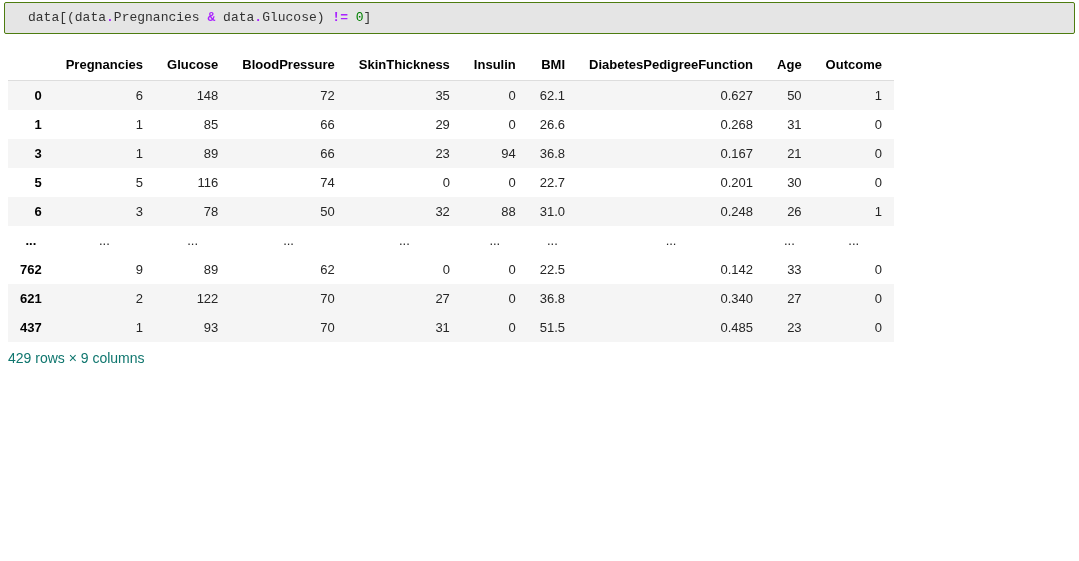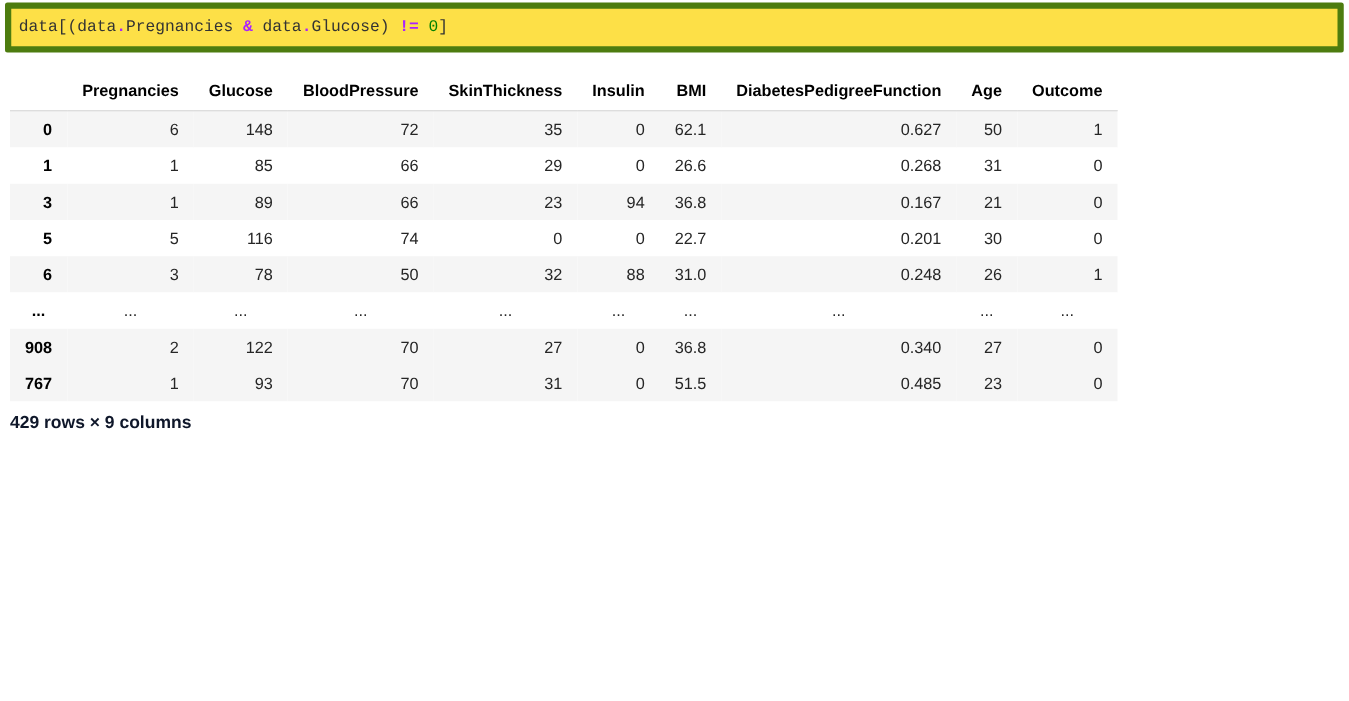--- a/index.html
+++ b/index.html
@@ -9,24 +9,24 @@
     font-family: -apple-system, BlinkMacSystemFont, "Segoe UI", Helvetica, Arial, sans-serif;
     font-size: 13px;
     background: #fff;
     color: #000;
   }
   .notebook {
     padding: 2px 4px;
     width: 1079px;
   }
   .code-cell {
-    background: #fde047;
-    border: 5px solid #4d7c0f;
+    background: #e5e5e5;
+    border: 1px solid #4d7c0f;
     border-radius: 2px;
-    padding: 6px 6px;
+    padding: 6px 23px;
     margin-bottom: 10px;
     font-family: SFMono-Regular, Consolas, "Liberation Mono", Menlo, monospace;
     font-size: 13px;
     line-height: 1.4;
   }
   .code-cell .attr { color: #333; }
   .code-cell .op { color: #aa22ff; font-weight: 600; }
   .code-cell .num { color: #008000; }
   .code-cell .plain { color: #333; }
   .output {
@@ -65,22 +65,21 @@
   table.dataframe tbody td {
     color: #262626;
   }
   .ellipsis-cell {
     color: #555;
     text-align: center !important;
   }
   .shape-info {
     padding: 8px 2px;
     font-size: 14px;
-    color: #0f172a;
-    font-weight: bold;
+    color: #0f766e;
   }
 </style>
 </head>
 <body>
 
 <div class="notebook">
 
   <div class="code-cell">
     <span class="plain">data[(data</span><span class="op">.</span><span class="attr">Pregnancies</span><span class="plain"> </span><span class="op">&amp;</span><span class="plain"> </span><span class="plain">data</span><span class="op">.</span><span class="attr">Glucose</span><span class="plain">) </span><span class="op">!=</span><span class="plain"> </span><span class="num">0</span><span class="plain">]</span>
   </div>
@@ -167,34 +166,46 @@
             <td class="ellipsis-cell">...</td>
             <td class="ellipsis-cell">...</td>
             <td class="ellipsis-cell">...</td>
             <td class="ellipsis-cell">...</td>
             <td class="ellipsis-cell">...</td>
             <td class="ellipsis-cell">...</td>
             <td class="ellipsis-cell">...</td>
             <td class="ellipsis-cell">...</td>
             <td class="ellipsis-cell">...</td>
           </tr>
-          <tr class="even">
-            <th>908</th>
+          <tr class="odd">
+            <th>762</th>
+            <td>9</td>
+            <td>89</td>
+            <td>62</td>
+            <td>0</td>
+            <td>0</td>
+            <td>22.5</td>
+            <td>0.142</td>
+            <td>33</td>
+            <td>0</td>
+          </tr>
+          <tr class="even">
+            <th>621</th>
             <td>2</td>
             <td>122</td>
             <td>70</td>
             <td>27</td>
             <td>0</td>
             <td>36.8</td>
             <td>0.340</td>
             <td>27</td>
             <td>0</td>
           </tr>
           <tr class="even">
-            <th>767</th>
+            <th>437</th>
             <td>1</td>
             <td>93</td>
             <td>70</td>
             <td>31</td>
             <td>0</td>
             <td>51.5</td>
             <td>0.485</td>
             <td>23</td>
             <td>0</td>
           </tr>

